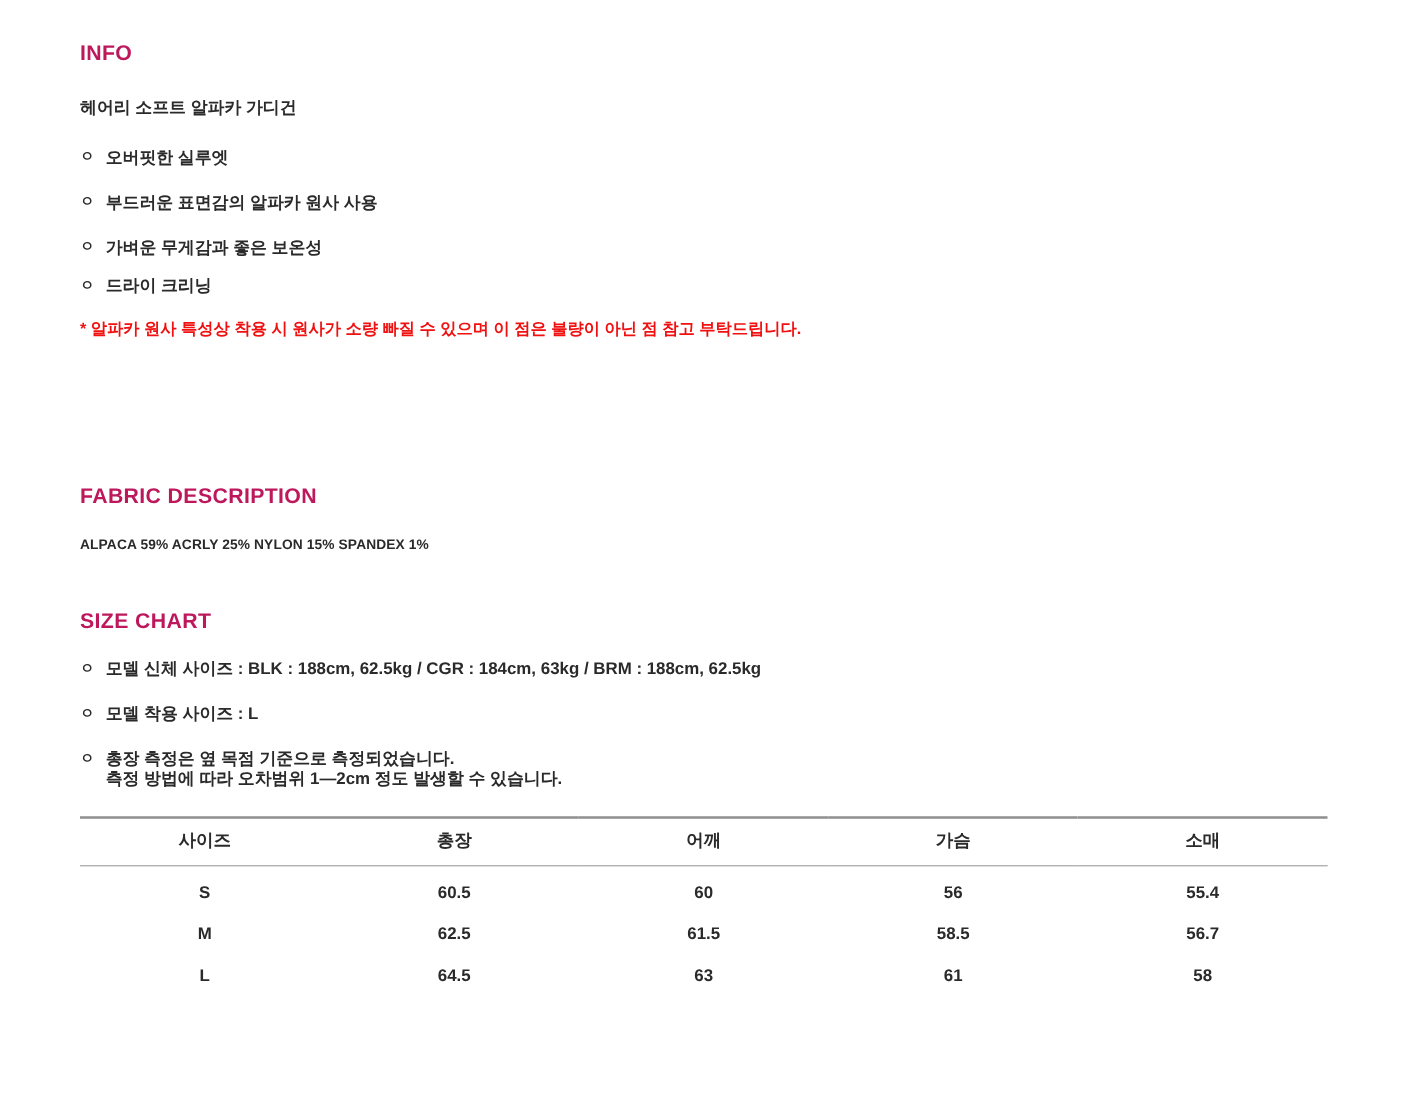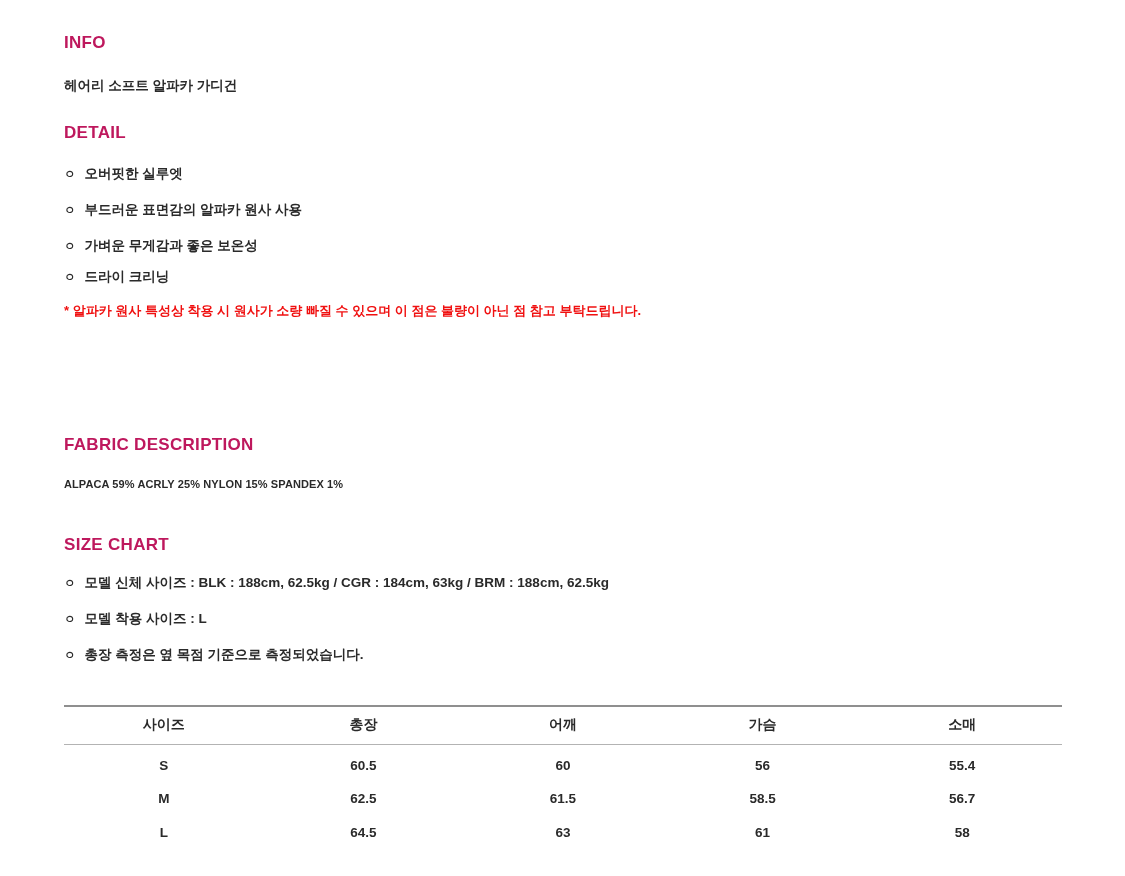--- a/index.html
+++ b/index.html
@@ -58,21 +58,21 @@
   .fabric-heading { margin-top: 118px; }
   .fabric-comp { margin-top: 22px; font-size: 11px; letter-spacing: 0.1px; }
 
   .sizechart-heading { margin-top: 44px; }
   .sizechart-list .bullet-row { margin-top: 20px; }
   .sizechart-list .bullet-row:first-child { margin-top: 21px; }
   .note-two-line .line { line-height: 16px; }
 
   table.size-table {
     width: 998px;
-    margin-top: 42px;
+    margin-top: 22px;
     border-collapse: collapse;
     table-layout: fixed;
   }
   table.size-table thead tr {
     border-top: 2px solid #8f8f8f;
     border-bottom: 1px solid #b3b3b3;
   }
   table.size-table th {
     height: 38px;
     font-size: 14px;
@@ -94,21 +94,20 @@
   table.size-table tbody tr:first-child td { height: 37px; padding-top: 5px; }
 </style>
 </head>
 <body>
 
 <div class="page">
 
   <div class="section-heading">INFO</div>
   <div class="body-text info-name">헤어리 소프트 알파카 가디건</div>
 
-  <div class="section-heading detail-heading">DETAIL</div>
 
   <ul class="bullet-list detail-list">
     <li class="bullet-row">
       <span class="bullet-glyph">ㅇ</span>
       <span class="body-text">오버핏한 실루엣</span>
     </li>
     <li class="bullet-row">
       <span class="bullet-glyph">ㅇ</span>
       <span class="body-text">부드러운 표면감의 알파카 원사 사용</span>
     </li>
@@ -135,20 +134,21 @@
       <span class="body-text">모델 신체 사이즈 : BLK : 188cm, 62.5kg / CGR : 184cm, 63kg / BRM : 188cm, 62.5kg</span>
     </li>
     <li class="bullet-row">
       <span class="bullet-glyph">ㅇ</span>
       <span class="body-text">모델 착용 사이즈 : L</span>
     </li>
     <li class="bullet-row">
       <span class="bullet-glyph">ㅇ</span>
       <span class="note-two-line">
         <div class="body-text line">총장 측정은 옆 목점 기준으로 측정되었습니다.</div>
+        <div class="body-text line">측정 방법에 따라 오차범위 1—2cm 정도 발생할 수 있습니다.</div>
       </span>
     </li>
   </ul>
 
   <table class="size-table">
     <thead>
       <tr>
         <th>사이즈</th>
         <th>총장</th>
         <th>어깨</th>

